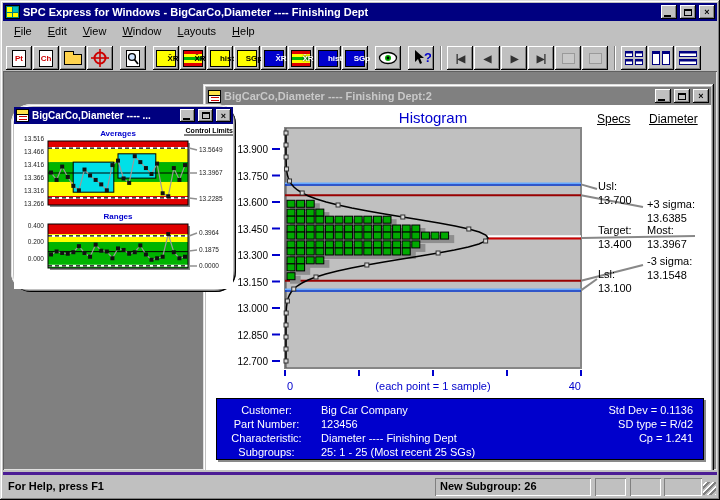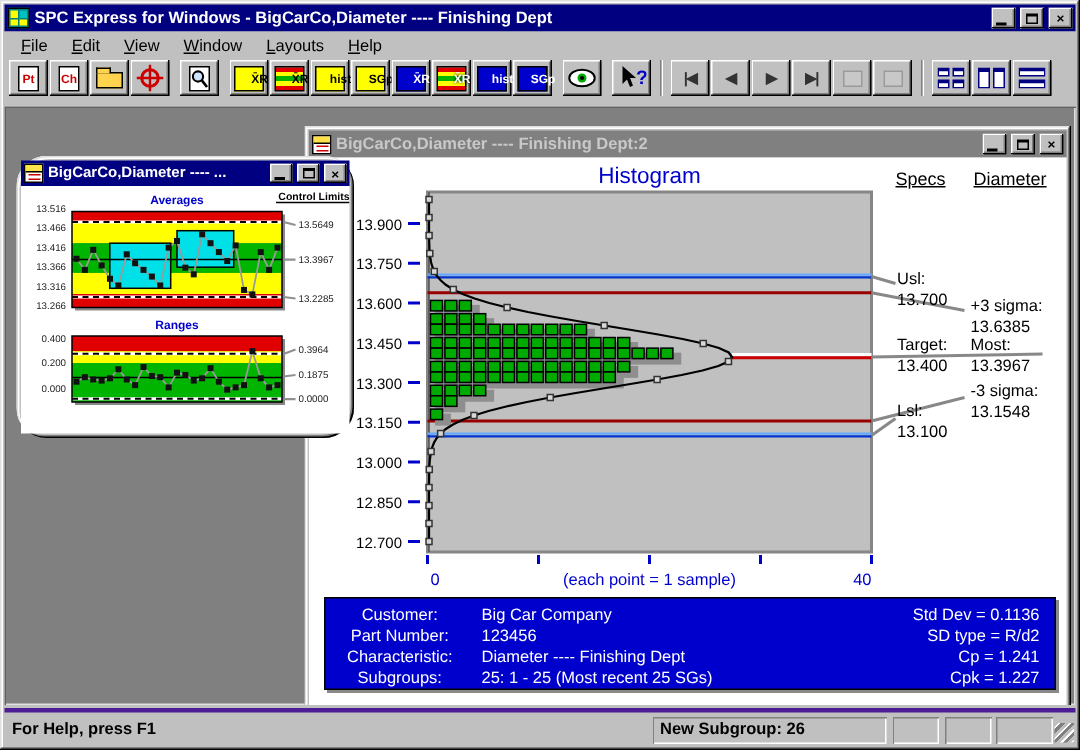--- a/index.html
+++ b/index.html
@@ -14,21 +14,21 @@
   .glyph-min { position:absolute; left:3px; bottom:2px; width:7px; height:2px; background:#000; }
   .glyph-max { width:8px; height:7px; border:1px solid #000; border-top:2px solid #000; }
   .appicon { width:15px; height:14px; background:#008080; border:1px solid #000; display:grid; grid-template-columns:1fr 1fr; grid-template-rows:1fr 1fr; gap:1px; padding:1px; }
   .appicon i { background:#ffff00; } .appicon i:nth-child(2){ background:#00c0c0; }
   .docicon { width:13px; height:13px; background:#fff; border:1px solid #000; position:relative; }
   .docicon::before { content:""; position:absolute; left:0; top:0; right:0; height:4px; background:#ffe24a; border-bottom:1px solid #000; }
   .docicon::after { content:""; position:absolute; left:2px; top:6px; width:8px; height:1px; background:#c00; box-shadow:0 3px 0 #c00; }
   .menubar { height:19px; display:flex; align-items:center; padding-left:4px; gap:2px; background:#c0c0c0; }
   .menu-item { padding:2px 7px; color:#000; }
   .menu-item u { text-decoration:underline; }
-  .toolbar { height:30px; display:flex; align-items:flex-start; padding-left:3px; background:#c0c0c0; }
+  .toolbar { height:30px; display:flex; align-items:flex-end; padding-left:3px; background:#c0c0c0; }
   .tbtn { width:26px; height:24px; background:#c0c0c0; box-shadow: inset -1px -1px 0 #000, inset 1px 1px 0 #fff, inset -2px -2px 0 #808080; display:flex; align-items:center; justify-content:center; margin-right:1px; position:relative; }
   .tgap { width:6px; } .tsep { width:2px; height:24px; border-left:1px solid #808080; border-right:1px solid #fff; margin:0 5px; }
   .pg { width:14px; height:17px; background:#fff; border:1px solid #000; display:flex; align-items:center; justify-content:center; }
   .pgl { color:#c00; font-weight:bold; font-size:8px; }
   .chip { width:20px; height:17px; display:flex; align-items:center; justify-content:center; font-size:8px; font-weight:bold; border:1px solid #000;padding-left:14px; }
   .chip.yel { background:#ffff00; color:#000; }
   .chip.blu { background:#0000cc; color:#fff; }
   .chip.zones { background:linear-gradient(#e00000 0 18%, #ffff00 18% 38%, #00b400 38% 62%, #ffff00 62% 82%, #e00000 82% 100%); color:#000; }
   .chip.zones.blu { color:#fff; text-shadow:0 0 2px #000; }
   .folder { width:18px; height:11px; background:#ffd34d; border:1px solid #000; position:relative; margin-top:3px; }
@@ -421,21 +421,20 @@
               </div>
               <div class="inforow">
                 <span class="l">Subgroups:</span>
                 <span class="v">25: 1 - 25 (Most recent 25 SGs)</span>
               </div>
             </div>
           <div class="infostats" id="info-stats">
               <div>Std Dev =  0.1136</div>
               <div>SD type = R/d2</div>
               <div>Cp = 1.241</div>
-              <div>Cpk = 1.227</div>
             </div>
         </div>
       </div>
     </div>
 
     <div class="window" style="left:8px; top:33px; width:225px; height:188px;border-radius:20px;">
       <div class="titlebar" style="height:17px;">
         <span class="docicon"></span>
         <span class="ttext" style="font-size:10px;">BigCarCo,Diameter ---- ...</span>
         <span class="cbtn sm">

